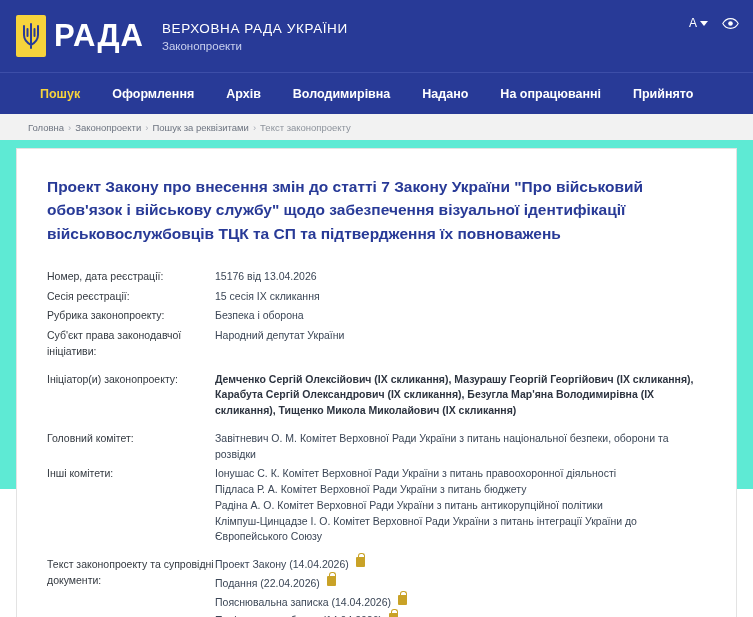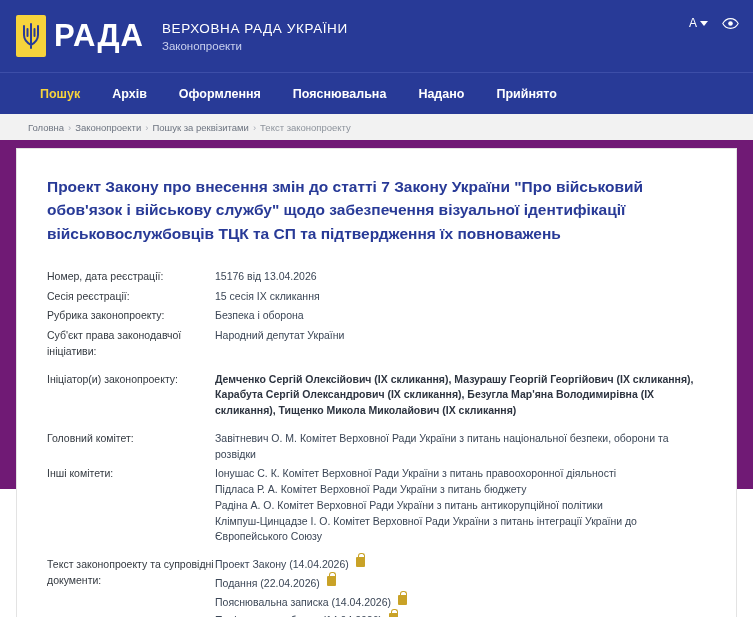--- a/index.html
+++ b/index.html
@@ -3,21 +3,21 @@
 <meta charset="utf-8">
 <style>
   * { box-sizing: border-box; }
   html, body {
     margin: 0; padding: 0;
     width: 753px; height: 617px;
     background: #ffffff;
     font-family: "Liberation Sans", sans-serif;
     overflow: hidden;
   }
-  .page { width: 753px; height: 489px; position: relative; background: #701a75; }
+  .page { width: 753px; height: 489px; position: relative; background: #5eead4; }
 
   
   .header {
     height: 72px;
     background: #283a97;
     display: flex;
     align-items: center;
     padding: 0 16px;
     position: relative;
   }
@@ -185,24 +185,25 @@
         <svg width="17" height="11" viewBox="0 0 17 11" aria-hidden="true">
           <path d="M0.8 5.5 C3 1.5 6 0.6 8.5 0.6 C11 0.6 14 1.5 16.2 5.5 C14 9.5 11 10.4 8.5 10.4 C6 10.4 3 9.5 0.8 5.5 Z" fill="none" stroke="#ffffff" stroke-width="1.1"></path>
           <circle cx="8.5" cy="5.5" r="2.3" fill="#ffffff"></circle>
         </svg>
       </div>
     </div>
   </div>
 
   <div class="nav">
     <div class="nav-item active">Пошук</div>
+    <div class="nav-item">Оформлення</div>
     <div class="nav-item">Архів</div>
-    <div class="nav-item">Оформлення</div>
-    <div class="nav-item">Пояснювальна</div>
+    <div class="nav-item">Володимирівна</div>
     <div class="nav-item">Надано</div>
+    <div class="nav-item">На опрацюванні</div>
     <div class="nav-item">Прийнято</div>
   </div>
 
   <div class="breadcrumb">
     <a>Головна</a>
     <span class="sep">›</span>
     <a>Законопроекти</a>
     <span class="sep">›</span>
     <a>Пошук за реквізитами</a>
     <span class="sep">›</span>

